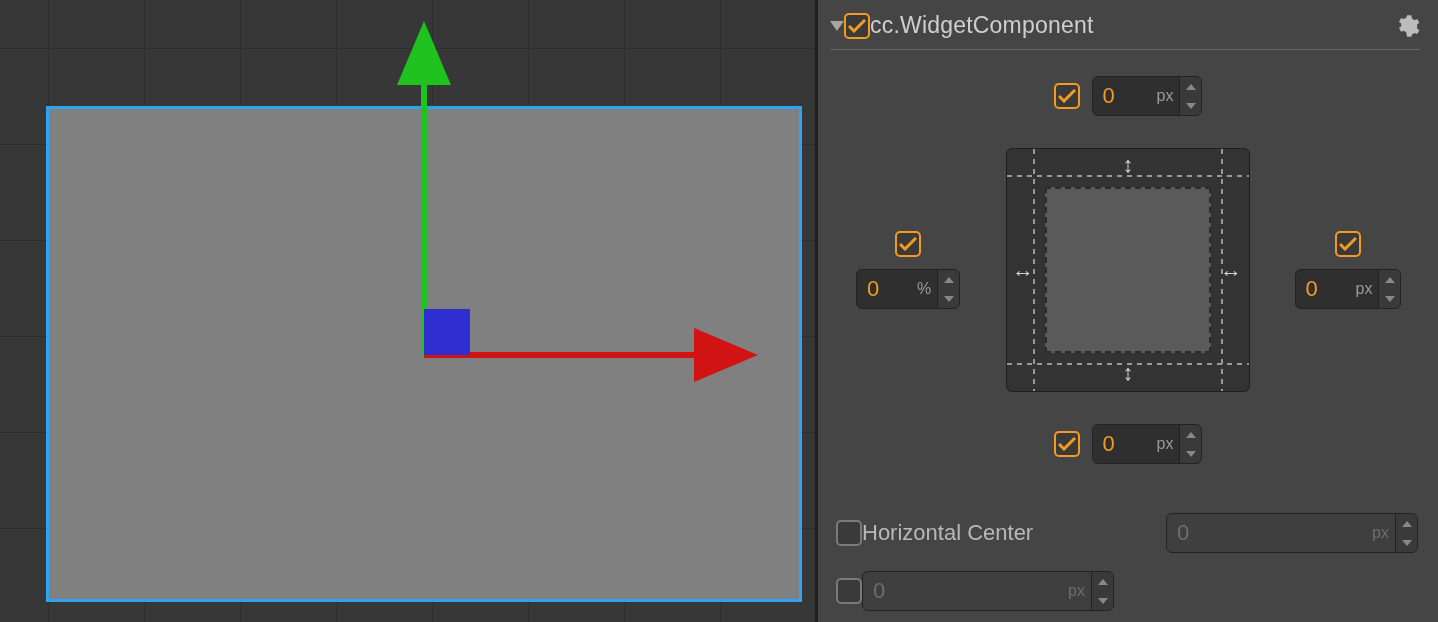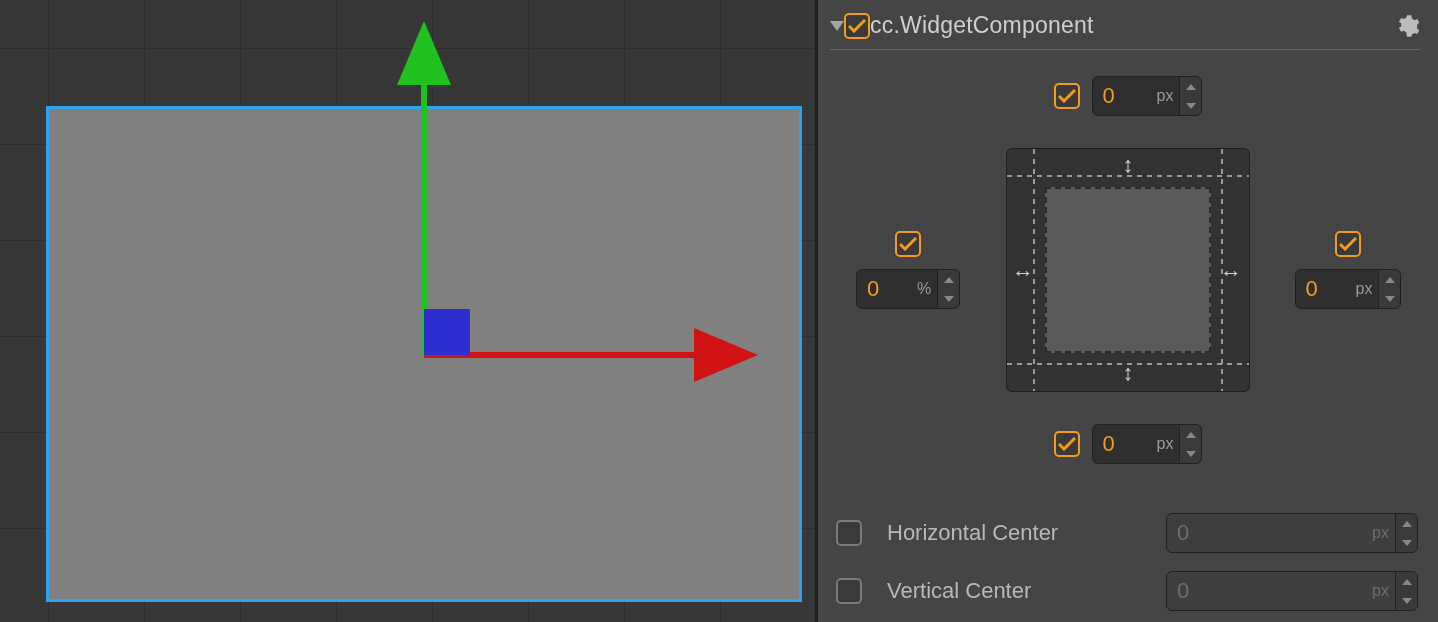--- a/index.html
+++ b/index.html
@@ -170,21 +170,21 @@
     transform: translate(-50%,-50%);
   }
   .ai-top    { left:50%; top:16px; }
   .ai-bottom { left:50%; bottom:-4px; }
   .ai-left   { left:16px; top:50%; }
   .ai-right  { right:-4px; top:50%; }
 
   
   .center-rows { margin-top: 30px; padding: 0 20px 0 18px; }
   .crow {
-    display:flex; align-items:center; gap:25px;
+    display:flex; align-items:center; gap:0;
     height:58px;
   }
   .crow .label { flex:1; color:#b8b8b8; font-size:22px; }
   .crow .numbox { width:252px; }
   .crow .numbox .val { flex:1; }
 
 </style>
 </head>
 <body>
 
@@ -312,21 +312,20 @@
           <span class="val">0</span>
           <span class="unit">px</span>
           <div class="spinner">
             <div class="spinbtn up"></div>
             <div class="spinbtn down"></div>
           </div>
         </div>
       </div>
       <div class="crow">
         <div class="check unchecked"></div>
-        <div class="label">Vertical Center</div>
         <div class="numbox disabled">
           <span class="val">0</span>
           <span class="unit">px</span>
           <div class="spinner">
             <div class="spinbtn up"></div>
             <div class="spinbtn down"></div>
           </div>
         </div>
       </div>
     </div>

